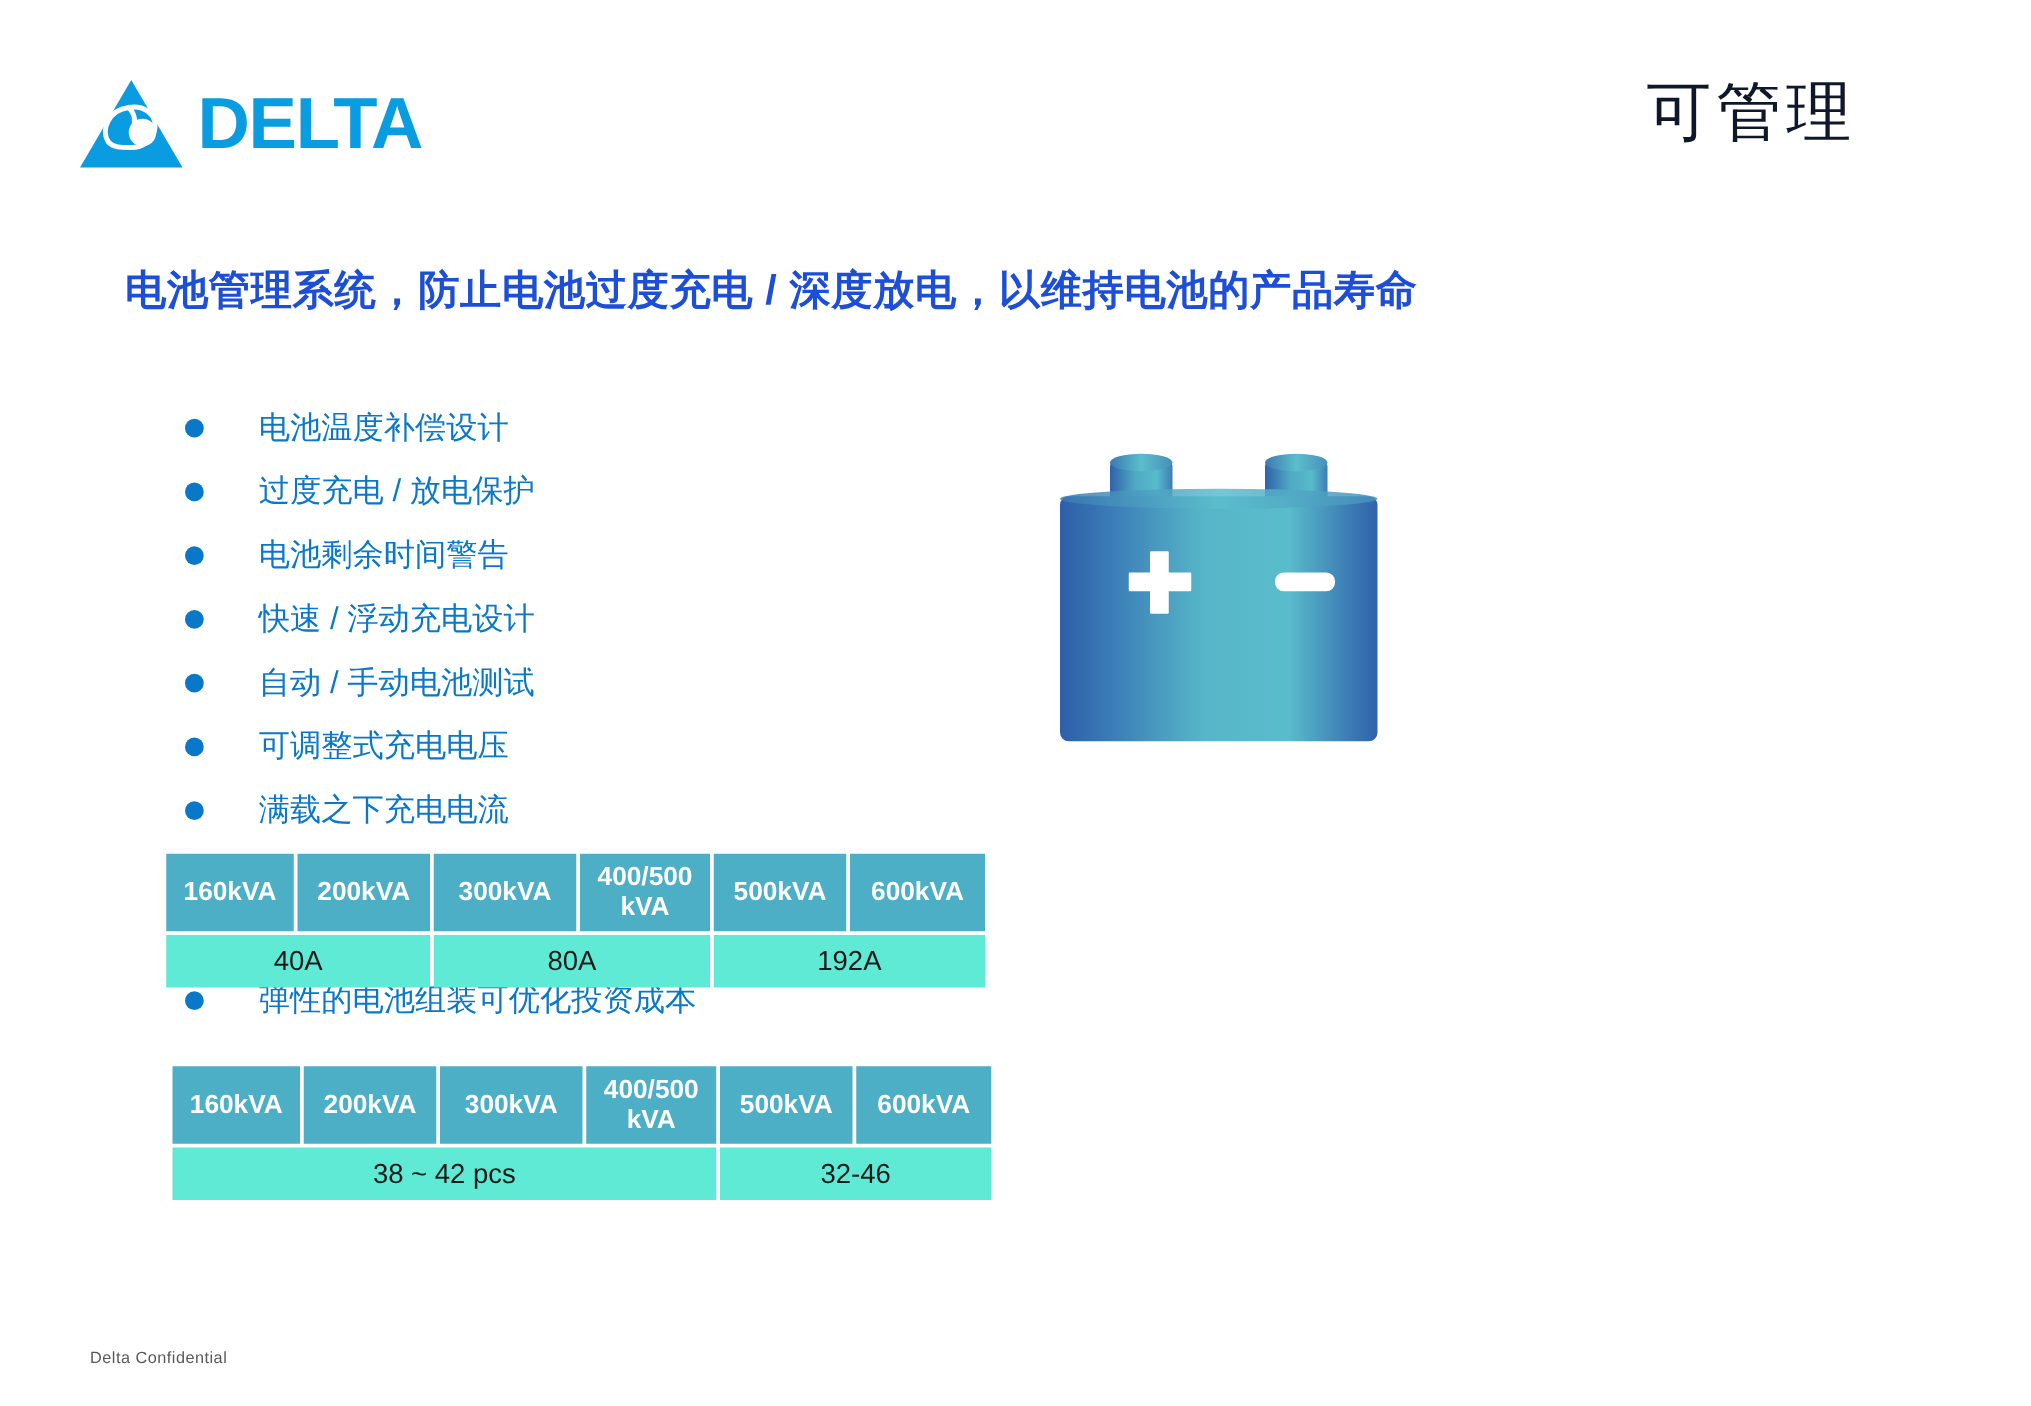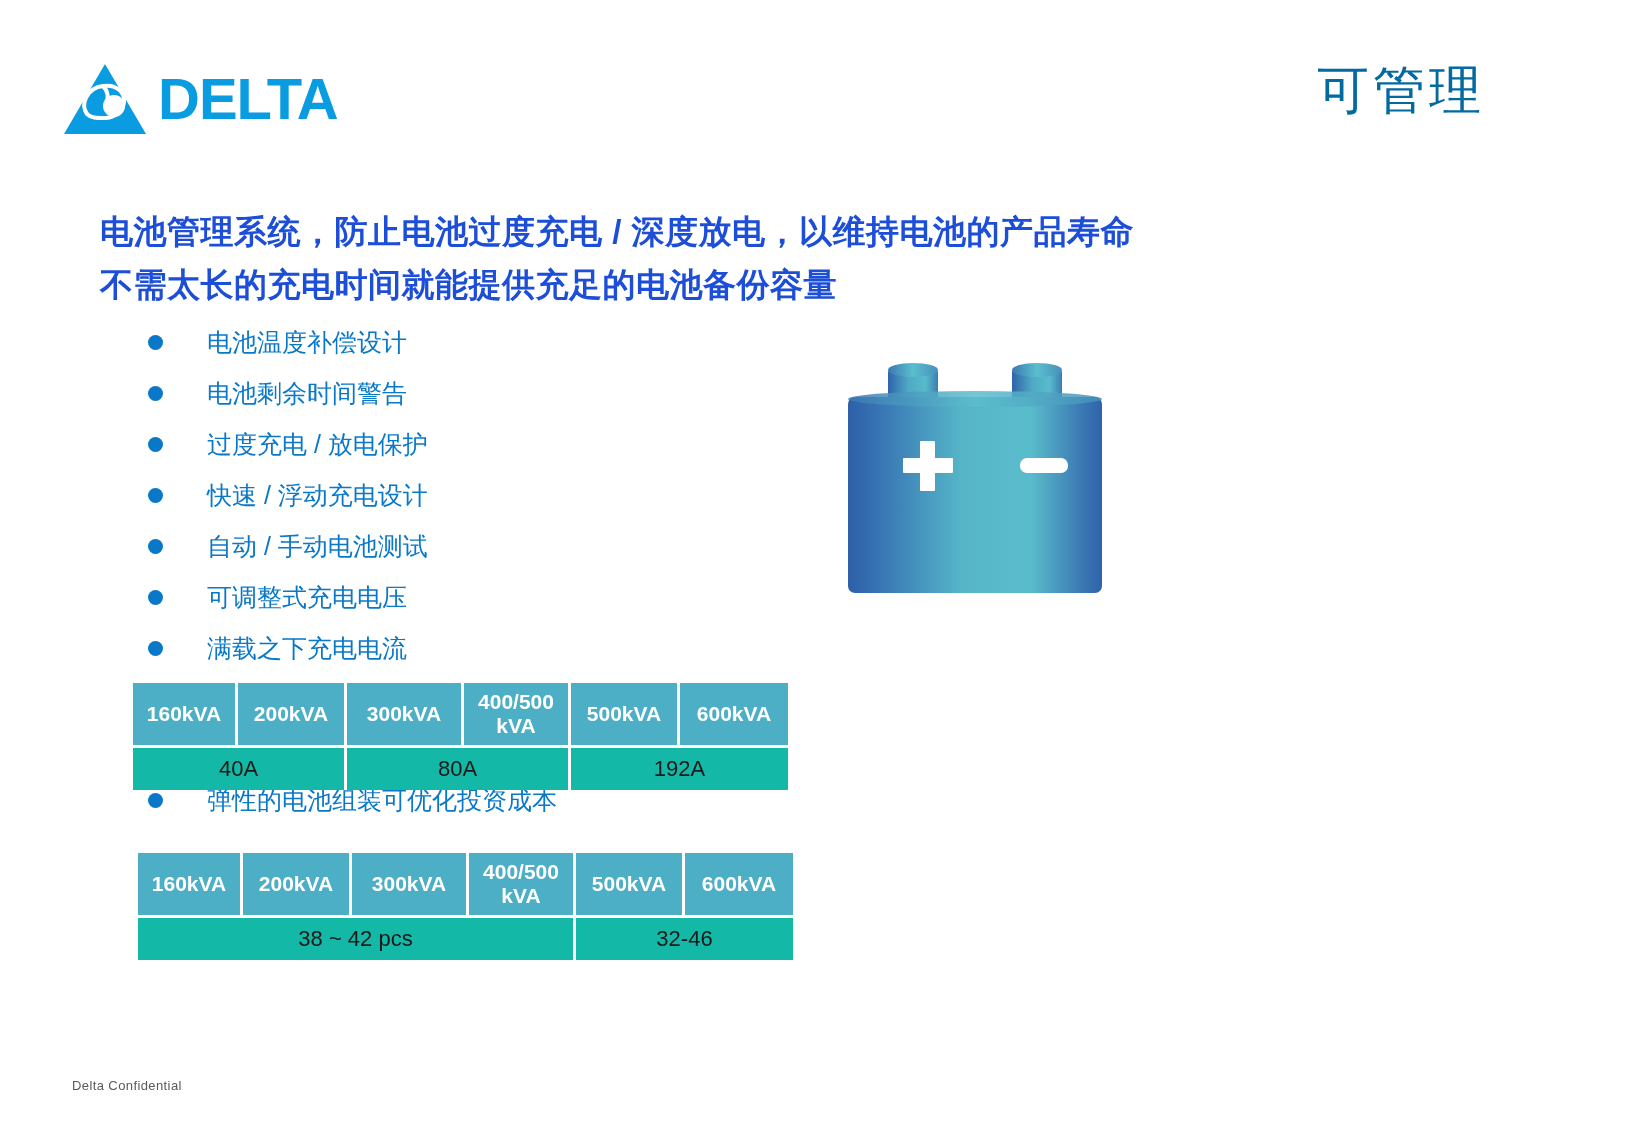--- a/index.html
+++ b/index.html
@@ -37,21 +37,21 @@
     line-height: 1;
     font-family: "Liberation Sans", sans-serif;
   }
 
   
   .page-title {
     position: absolute;
     right: 140px;
     top: 62px;
     font-size: 52px;
-    color: #0369a1;
+    color: #0f172a;
     letter-spacing: 4px;
     line-height: 1.1;
     white-space: nowrap;
   }
 
   
   .headline {
     position: absolute;
     left: 100px;
     top: 205px;
@@ -105,21 +105,21 @@
     color: #ffffff;
     font-size: 21px;
     font-weight: bold;
     height: 62px;
     text-align: center;
     vertical-align: middle;
     padding: 0 2px;
     line-height: 1.12;
   }
   .spec-table td {
-    background: #14b8a6;
+    background: #5eead4;
     color: #1a1a1a;
     font-size: 22px;
     height: 40px;
     text-align: center;
     vertical-align: middle;
     font-weight: normal;
   }
 
   #table-charge-current { left: 130px; top: 680px; width: 636px; }
   #table-battery-count  { left: 135px; top: 850px; width: 636px; }
@@ -155,35 +155,34 @@
       <path d="M41 24 C46 29, 47 36, 44 41" fill="none" stroke="#ffffff" stroke-width="4" stroke-linecap="round"></path>
     </svg>
   </span>
   <span class="logo-text">DELTA</span>
 </div>
 
 <div class="page-title">可管理</div>
 
 <div class="headline">
   <div>电池管理系统，防止电池过度充电 / 深度放电，以维持电池的产品寿命</div>
-  <div>不需太长的充电时间就能提供充足的电池备份容量</div>
 </div>
 
 <div class="bullets">
   <div class="bullet-row">
     <span class="bullet-dot"></span>
     <span class="bullet-label">电池温度补偿设计</span>
   </div>
   <div class="bullet-row">
     <span class="bullet-dot"></span>
+    <span class="bullet-label">过度充电 / 放电保护</span>
+  </div>
+  <div class="bullet-row">
+    <span class="bullet-dot"></span>
     <span class="bullet-label">电池剩余时间警告</span>
-  </div>
-  <div class="bullet-row">
-    <span class="bullet-dot"></span>
-    <span class="bullet-label">过度充电 / 放电保护</span>
   </div>
   <div class="bullet-row">
     <span class="bullet-dot"></span>
     <span class="bullet-label">快速 / 浮动充电设计</span>
   </div>
   <div class="bullet-row">
     <span class="bullet-dot"></span>
     <span class="bullet-label">自动 / 手动电池测试</span>
   </div>
   <div class="bullet-row">

